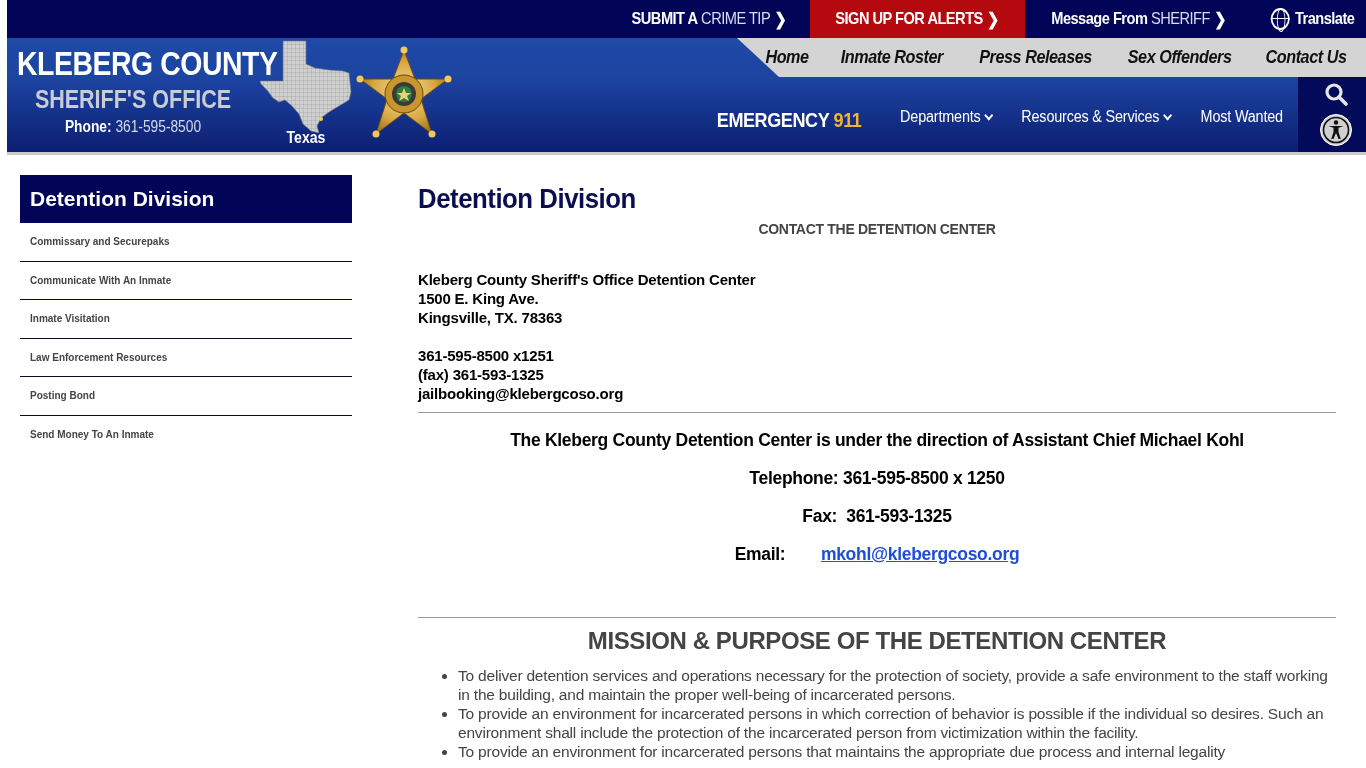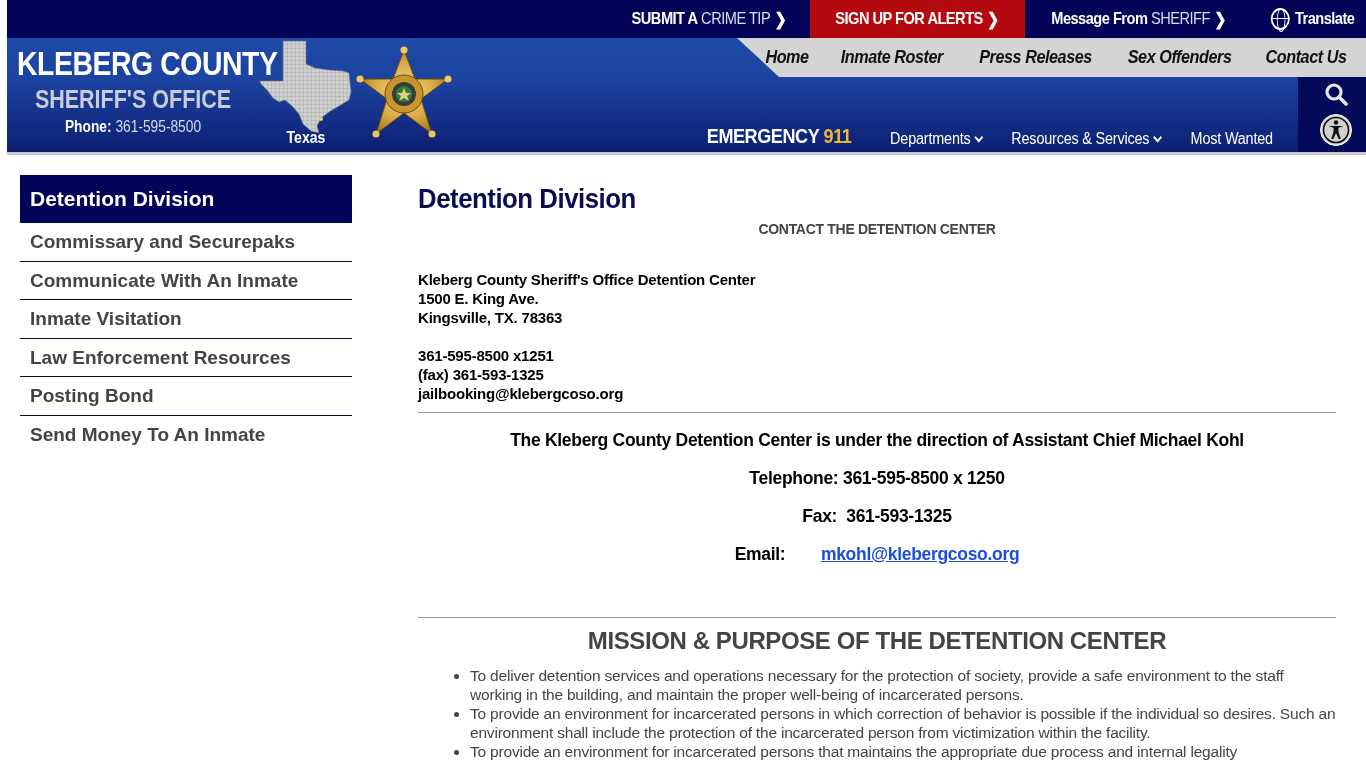--- a/index.html
+++ b/index.html
@@ -26,51 +26,51 @@
   .brand-title { color: #fff; font-weight: bold; font-size: 33px; letter-spacing: -0.5px; line-height: 40px; transform: scaleX(0.86); transform-origin: left; white-space: nowrap; display: block; text-align: left; }
   .brand-sub { color: #c9ccd6; font-weight: bold; font-size: 25px; line-height: 30px; transform: scaleX(0.86); display: block; white-space: nowrap; }
   .brand-phone { color: #fff; font-size: 16px; line-height: 26px; transform: scaleX(0.86); display: block; white-space: nowrap; }
   .brand-phone b { font-weight: bold; }
   .brand-phone span { color: #d6d9e6; }
 
   .texas-map { position: absolute; left: 252px; top: 40px; width: 96px; height: 94px; }
   .texas-label { position: absolute; left: 270px; top: 129px; width: 58px; text-align: center; color: #fff; font-weight: bold; font-size: 16px; transform: scaleX(0.88); }
   .badge { position: absolute; left: 348px; top: 46px; width: 98px; height: 94px; }
 
-  .nav-blue-links { position: absolute; top: 108px; right: 88px; height: 40px; display: flex; align-items: flex-end; }
+  .nav-blue-links { position: absolute; top: 108px; right: 78px; height: 40px; display: flex; align-items: flex-start; }
   .emergency { color: #fff; font-weight: bold; font-size: 21px; padding: 0 14px; white-space: nowrap; transform: scaleX(0.86); letter-spacing: -0.5px; }
   .emergency .num { color: #f2b632; }
   .nav-blue-link { color: #fff; font-size: 16px; padding: 0 8px; white-space: nowrap; transform: scaleX(0.9); letter-spacing: -0.2px; display: flex; align-items: center; }
   .caret { display: inline-block; width: 7px; height: 7px; border-right: 2.5px solid #fff; border-bottom: 2.5px solid #fff; transform: rotate(45deg); margin-left: 6px; margin-top: -4px; }
 
   .tools { position: absolute; top: 77px; right: 0; width: 75px; height: 75px; background: #030a5a; }
   .search-icon { position: absolute; left: 26px; top: 5px; width: 24px; height: 24px; }
   .access-icon { position: absolute; left: 21px; top: 36px; width: 34px; height: 34px; }
 
   .header-bottom { position: absolute; left: 0; top: 152px; width: 1366px; height: 3px; background: #c9c9c9; }
 
   
   .sidebar { position: absolute; left: 20px; top: 175px; width: 332px; }
   .sidebar-title { background: #020457; color: #fff; font-weight: bold; font-size: 21px; height: 48px; line-height: 48px; padding-left: 10px; }
-  .sidebar-item { display: block; height: 38.5px; line-height: 37px; padding-left: 10px; color: #444; font-weight: bold; font-size: 19px; border-bottom: 1.5px solid #0a0a2a; text-decoration: none; }
+  .sidebar-item { display: block; height: 38.5px; line-height: 37px; padding-left: 10px; color: #444; font-weight: bold; font-size: 10px; border-bottom: 1.5px solid #0a0a2a; text-decoration: none; }
   .sidebar-item:last-child { border-bottom: none; }
 
   
   .main { position: absolute; left: 418px; top: 175px; width: 918px; }
   .page-title { color: #0a0e4f; font-weight: bold; font-size: 28px; line-height: 48px; letter-spacing: -0.5px; transform: scaleX(0.92); transform-origin: left; }
   .contact-heading { text-align: center; color: #444; font-weight: bold; font-size: 14px; margin-top: -2px; height: 28px; letter-spacing: -0.3px; }
   .address { color: #000; font-weight: bold; font-size: 15px; line-height: 19px; margin-top: 21px; letter-spacing: -0.2px; }
   .address .gap { height: 19px; }
   .hr { height: 1px; background: #999; margin-top: 9px; }
   .direction { text-align: center; color: #000; font-weight: bold; font-size: 17.5px; line-height: 38px; margin-top: 8px; letter-spacing: -0.3px; }
   .direction a { color: #1d4ed8; text-decoration: underline; margin-left: 31px; }
   .hr2 { height: 1px; background: #999; margin-top: 44px; }
   .mission-heading { text-align: center; color: #444; font-weight: bold; font-size: 24px; line-height: 46px; letter-spacing: -0.4px; }
   .mission-list { margin-top: 2px; padding-left: 40px; color: #444; font-size: 15.5px; line-height: 19px; letter-spacing: -0.2px; }
-  .mission-list li { margin-bottom: 0; margin-left: 12px; }
+  .mission-list li { margin-bottom: 0; }
 </style>
 </head>
 <body>
 
 <header class="header">
   <div class="topbar"></div>
   <div class="topbar-links">
     <div class="top-link-wrap">
       <a class="top-link">
         <span>SUBMIT A</span>&nbsp;<span class="light">CRIME TIP</span>

